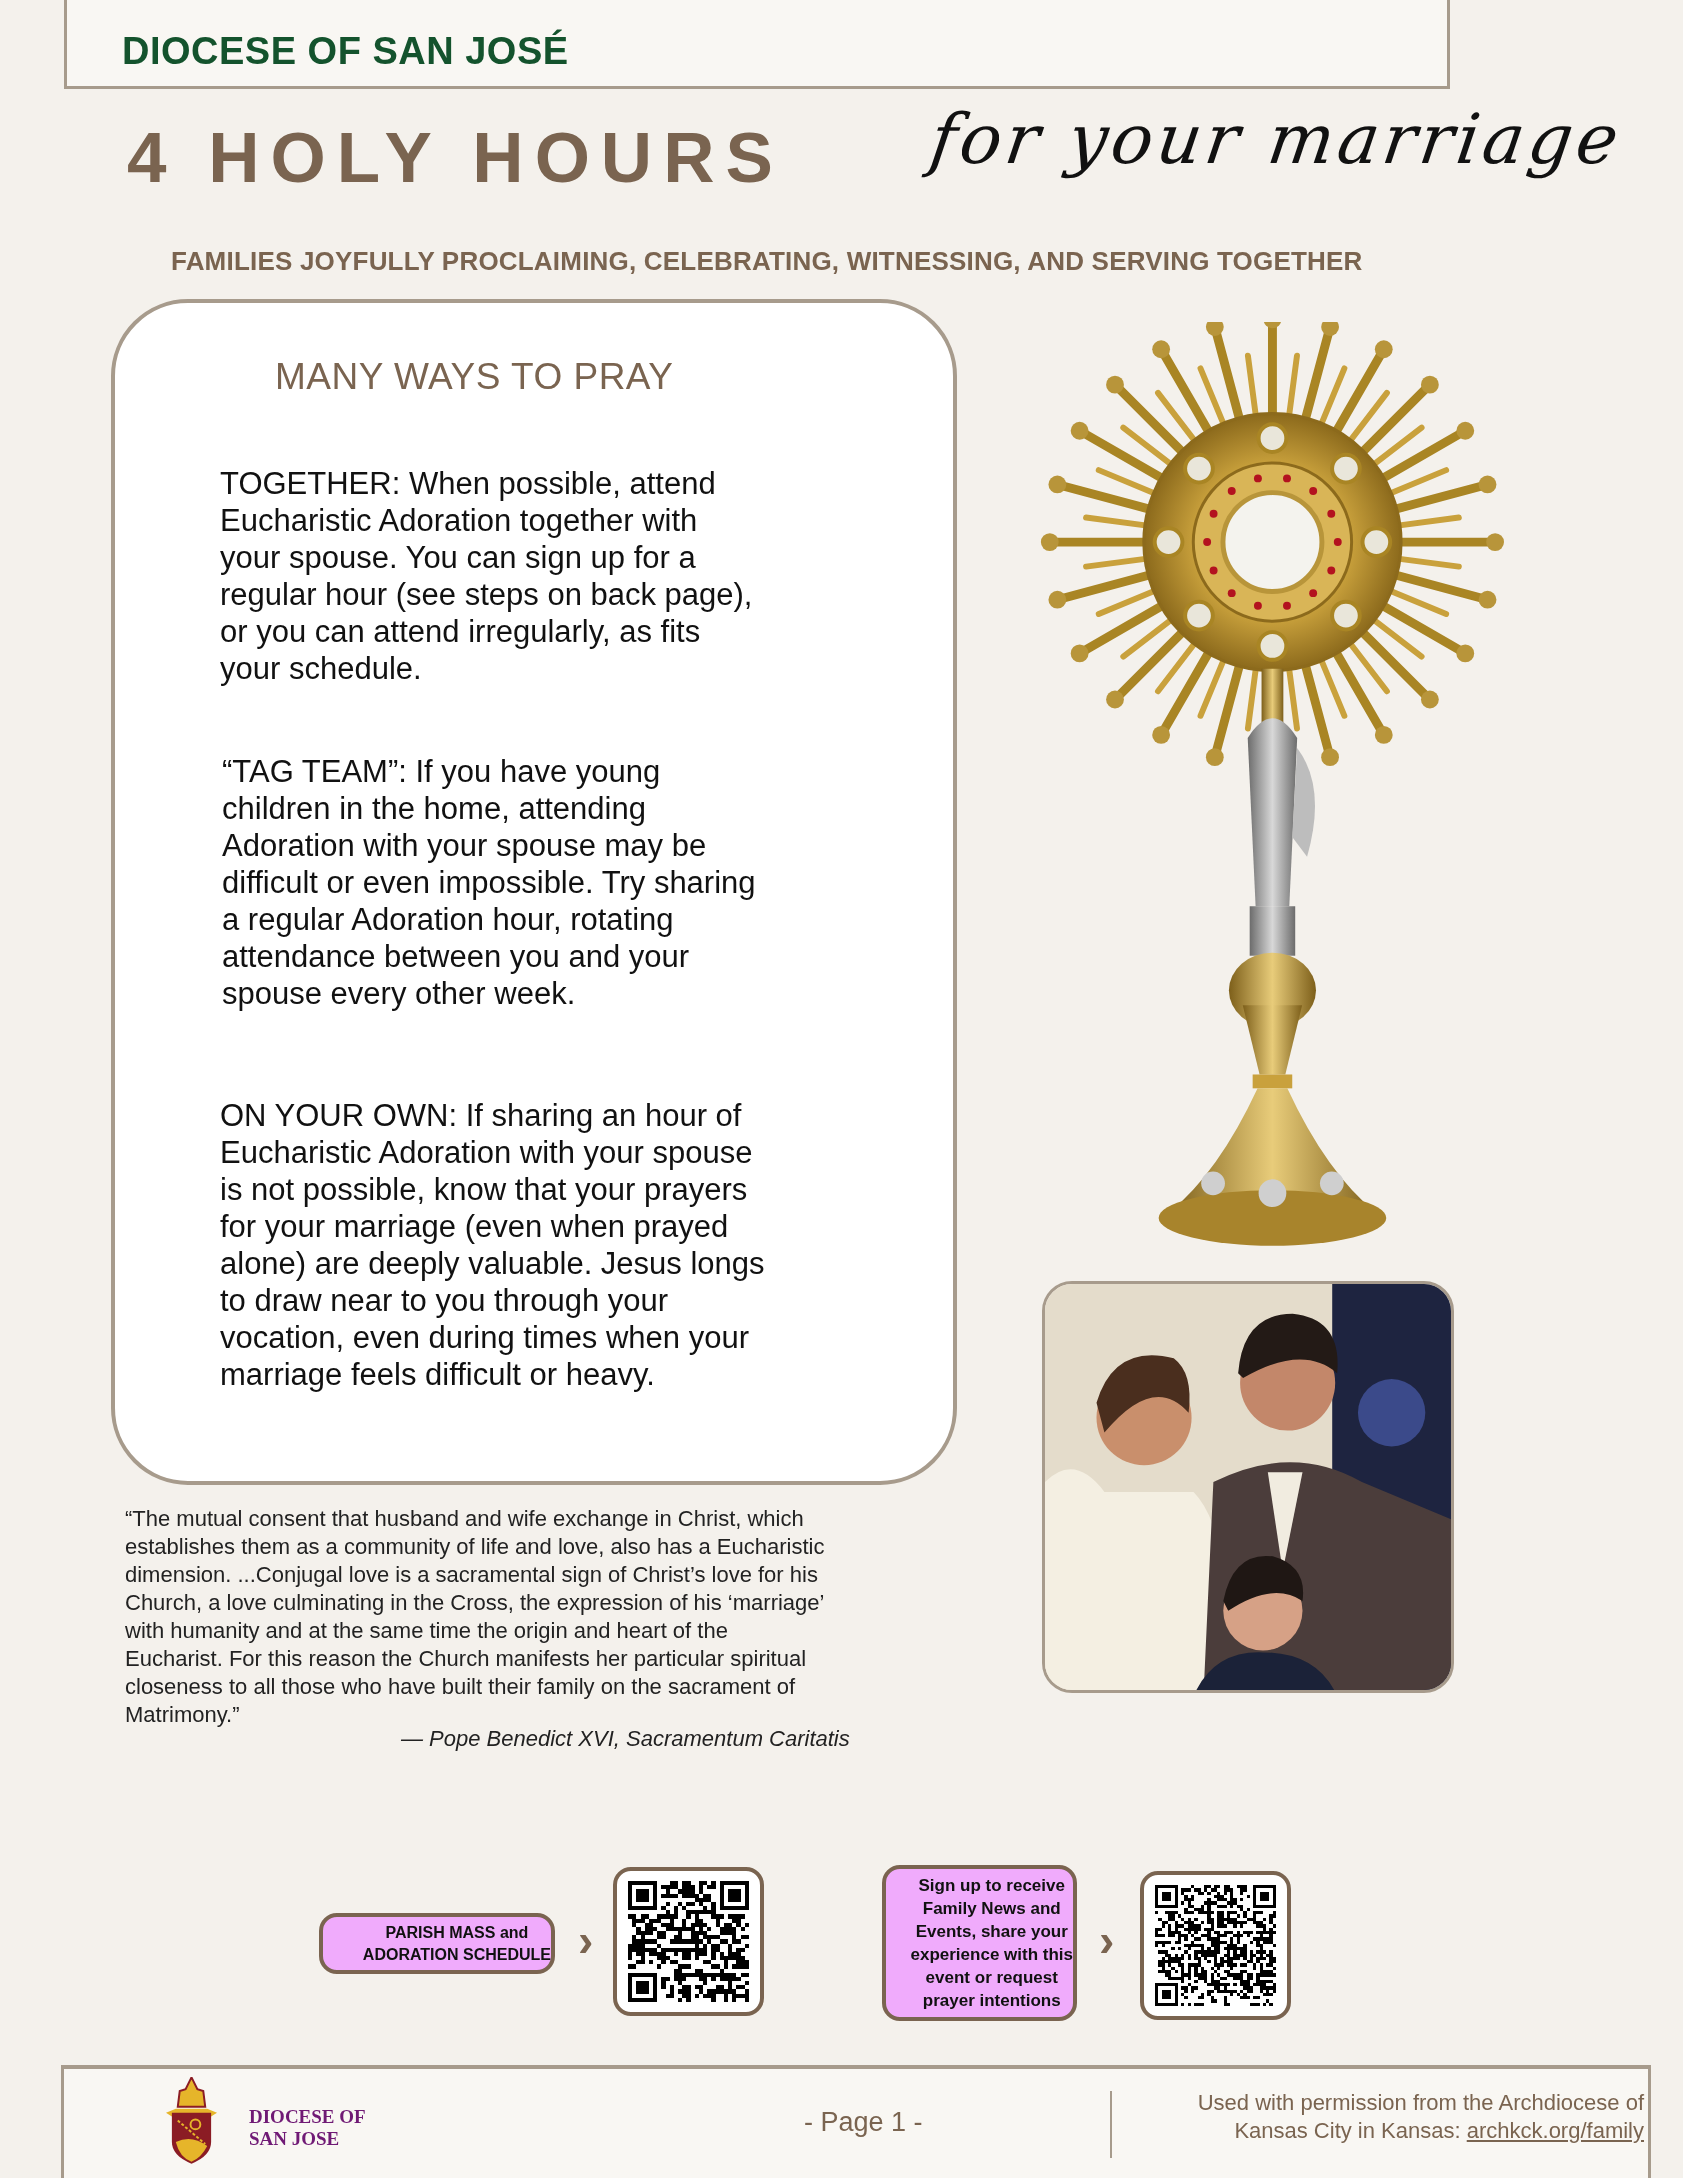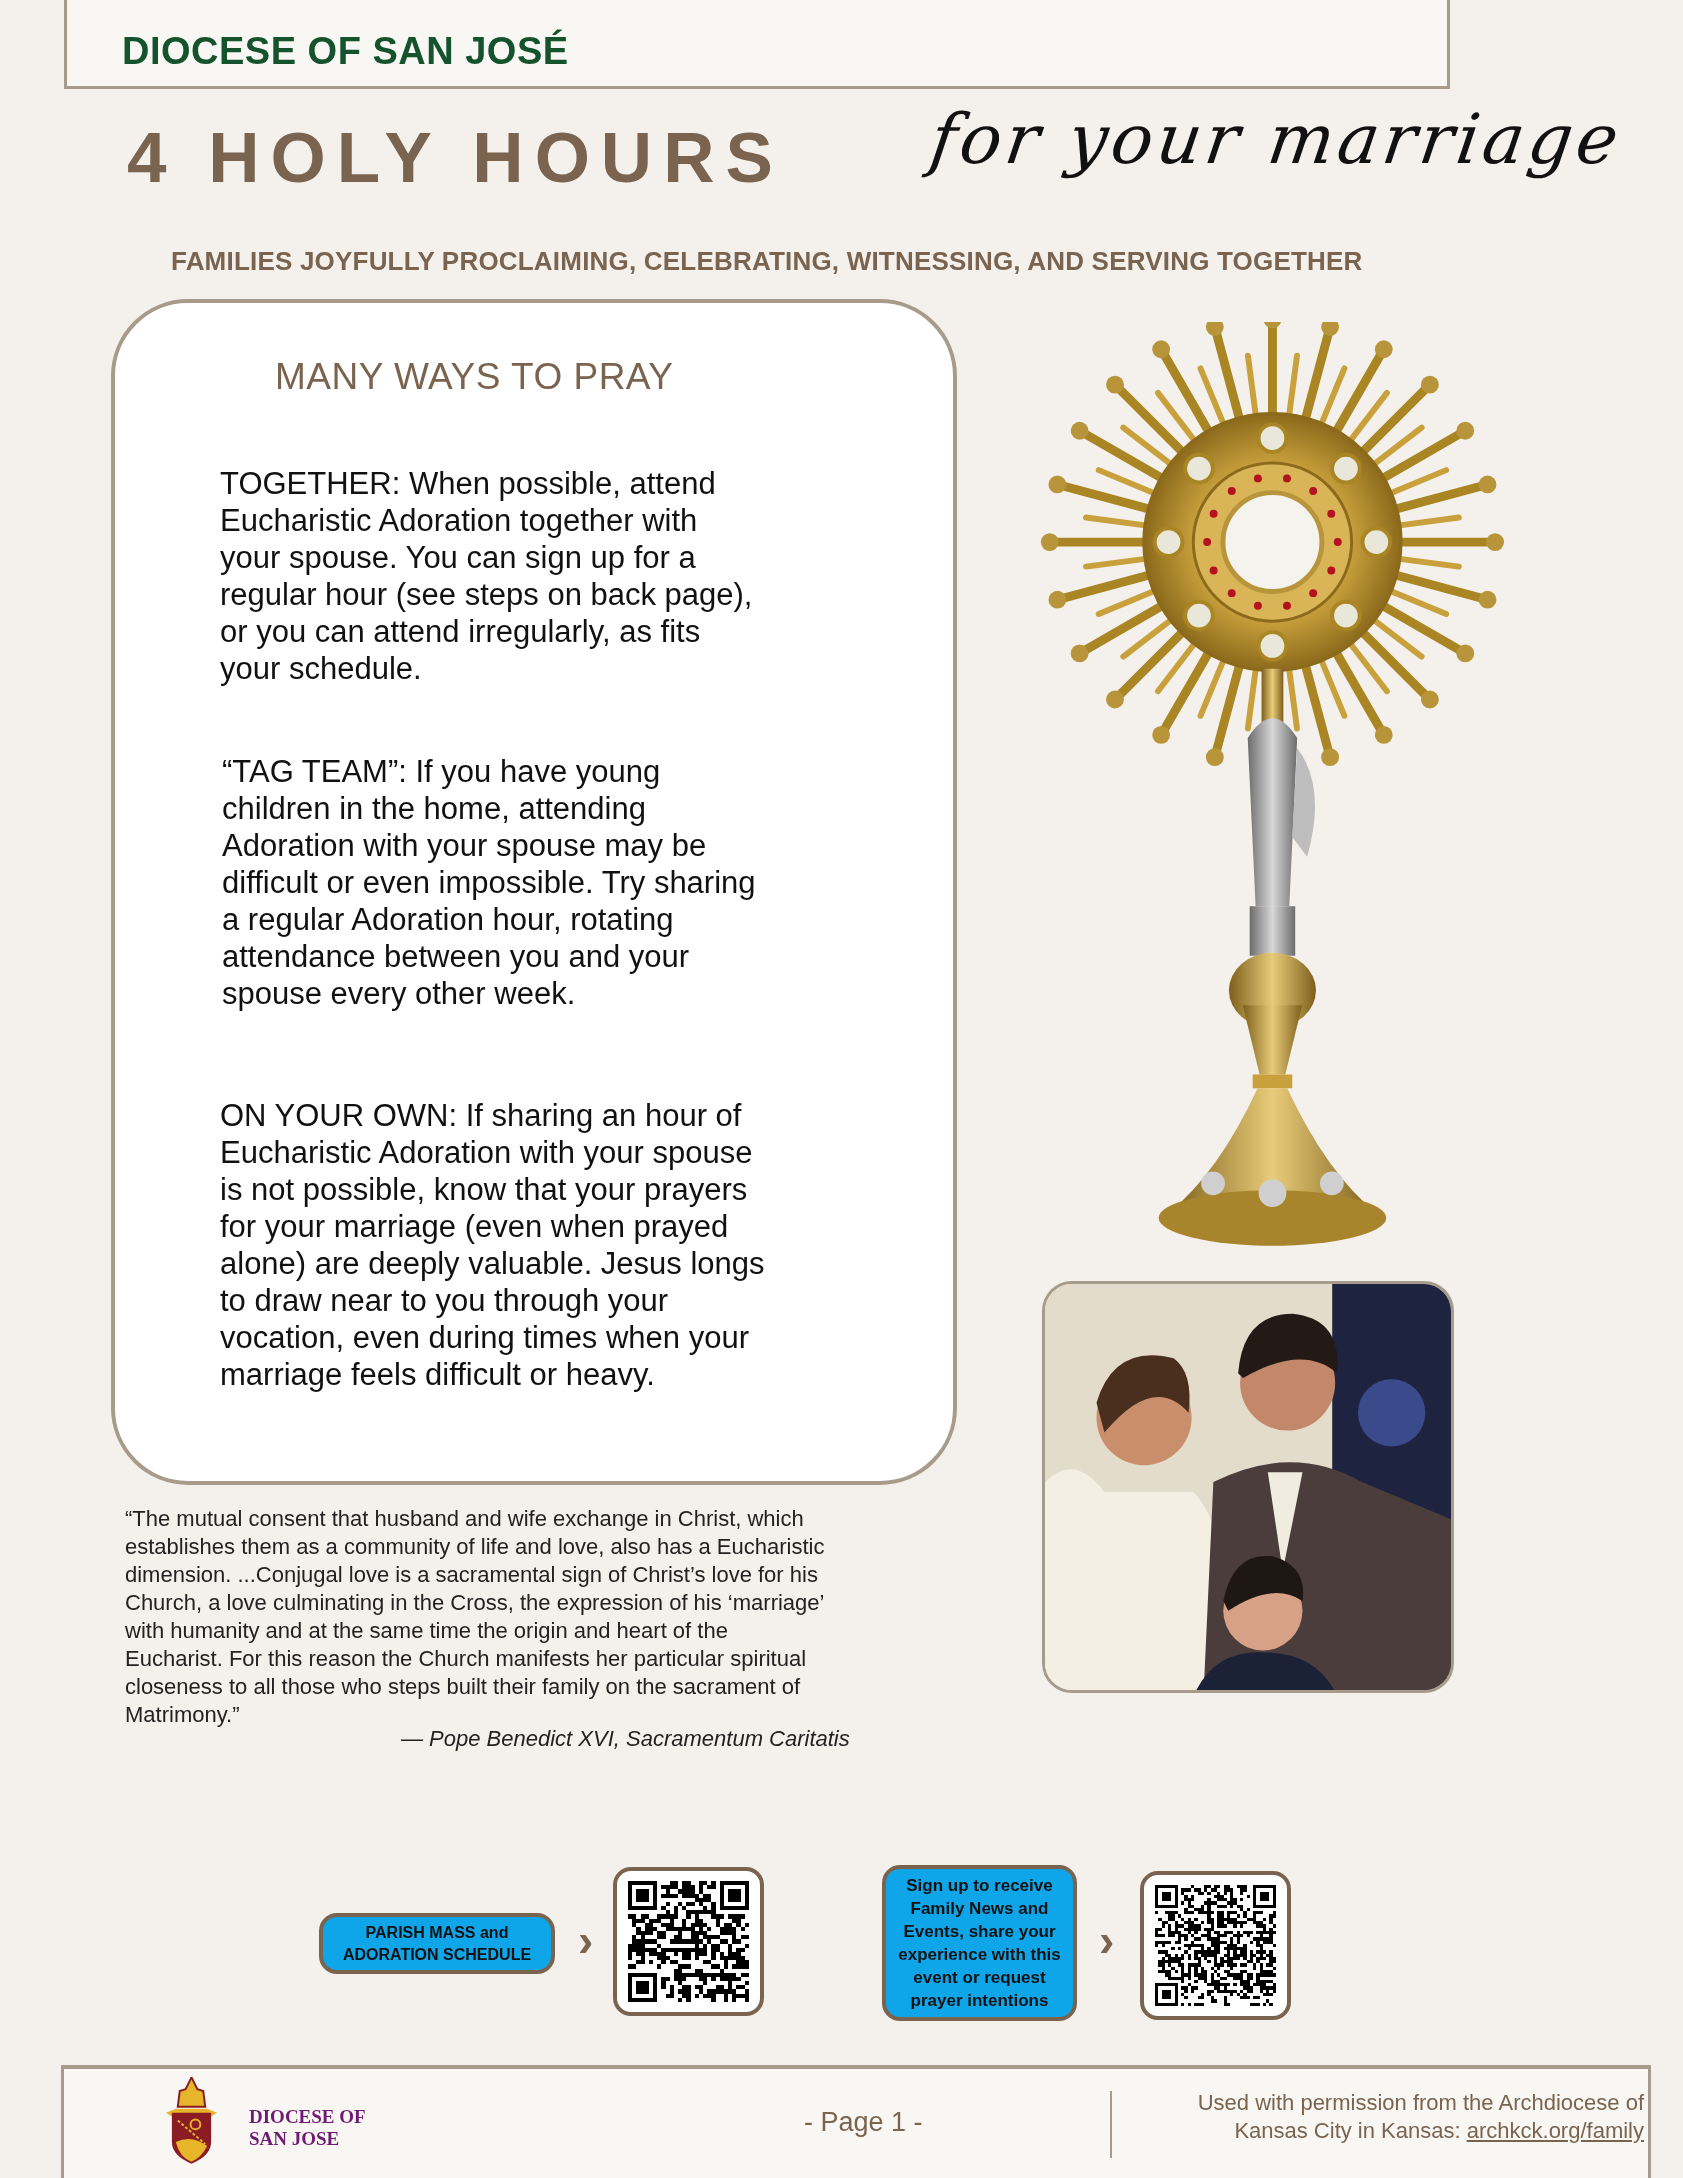--- a/index.html
+++ b/index.html
@@ -41,22 +41,22 @@
   }
   .attribution {
     left:401px; top:1726px; font-size:22px; font-style:italic; color:#222;
   }
   .monstrance { left:1030px; top:322px; width:475px; height:931px; }
   .photo {
     left:1042px; top:1281px; width:412px; height:412px; border:3px solid #a79b8c;
     border-radius:30px; box-sizing:border-box; overflow:hidden;
   }
   .pill {
-    background:#0ea5e9; border:4px solid #7a6450; border-radius:18px; box-sizing:border-box;
-    display:flex; align-items:center; justify-content:center; text-align:center;
+    background:#f0abfc; border:4px solid #7a6450; border-radius:18px; box-sizing:border-box;
+    display:flex; align-items:center; justify-content:flex-end; text-align:center;
     font-weight:bold; color:#111;
   }
   .qr-frame {
     background:#fff; border:4px solid #7a6450; border-radius:18px; box-sizing:border-box;
     display:flex; align-items:center; justify-content:center;
   }
   .chevron { font-size:46px; color:#7a6450; font-weight:bold; }
   .footer {
     left:61px; top:2065px; width:1590px; height:129px; background:#f9f7f3;
     border-top:4px solid #a79b8c; border-left:3px solid #a79b8c; border-right:3px solid #a79b8c; box-sizing:border-box;
@@ -115,21 +115,21 @@
   <span>marriage feels difficult or heavy.</span>
 </div>
 
 <div class="abs quote">
   <span>“The mutual consent that husband and wife exchange in Christ, which</span><br>
   <span>establishes them as a community of life and love, also has a Eucharistic</span><br>
   <span>dimension. ...Conjugal love is a sacramental sign of Christ’s love for his</span><br>
   <span>Church, a love culminating in the Cross, the expression of his ‘marriage’</span><br>
   <span>with humanity and at the same time the origin and heart of the</span><br>
   <span>Eucharist. For this reason the Church manifests her particular spiritual</span><br>
-  <span>closeness to all those who steps built their family on the sacrament of</span><br>
+  <span>closeness to all those who have built their family on the sacrament of</span><br>
   <span>Matrimony.”</span>
 </div>
 <div class="abs attribution">—  Pope Benedict XVI, Sacramentum Caritatis</div>
 
 <div class="abs monstrance">
   <svg width="475" height="931" viewBox="0 0 480 940">
     <defs>
       <radialGradient id="gold" cx="50%" cy="50%" r="50%">
         <stop offset="0%" stop-color="#f3d98a"></stop>
         <stop offset="60%" stop-color="#c9a13c"></stop>

